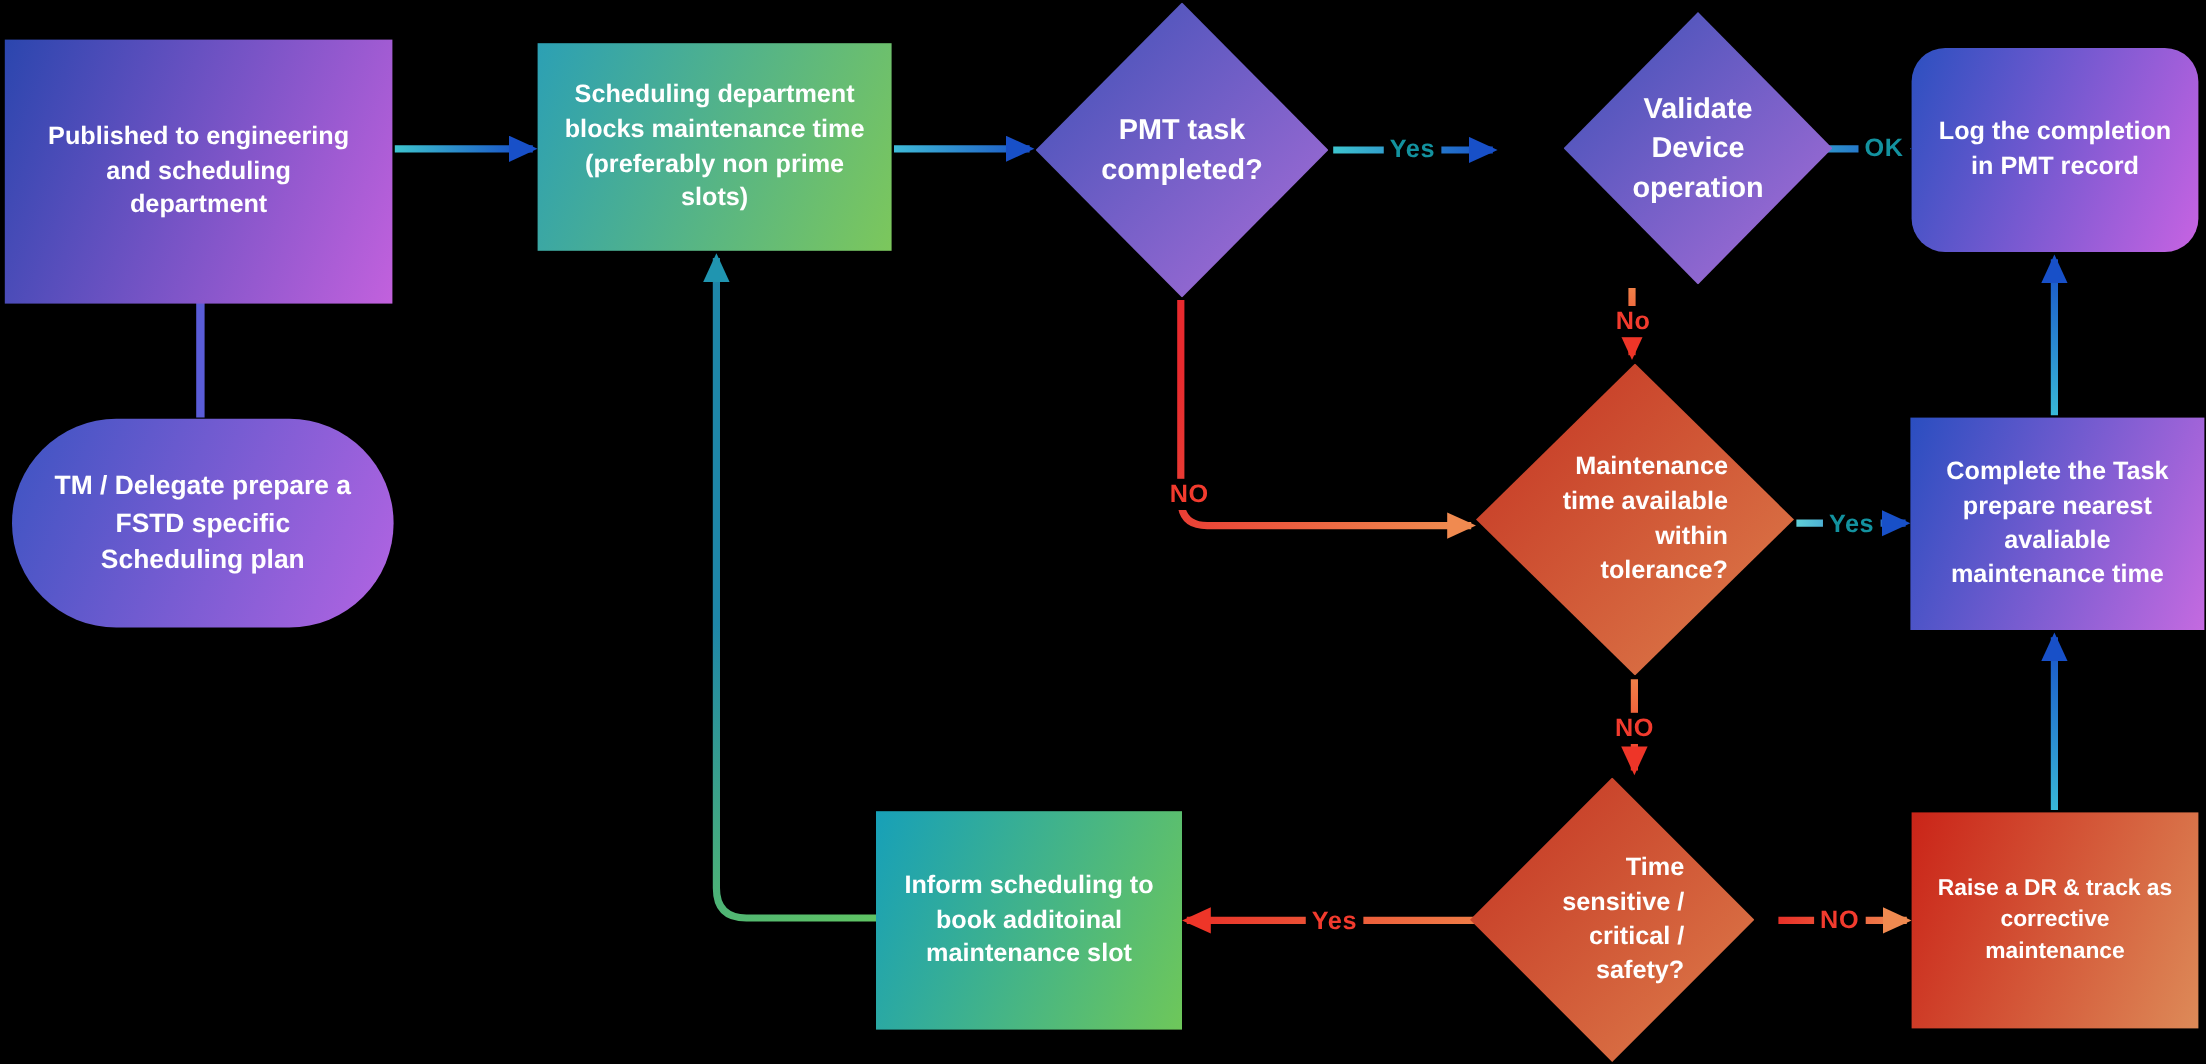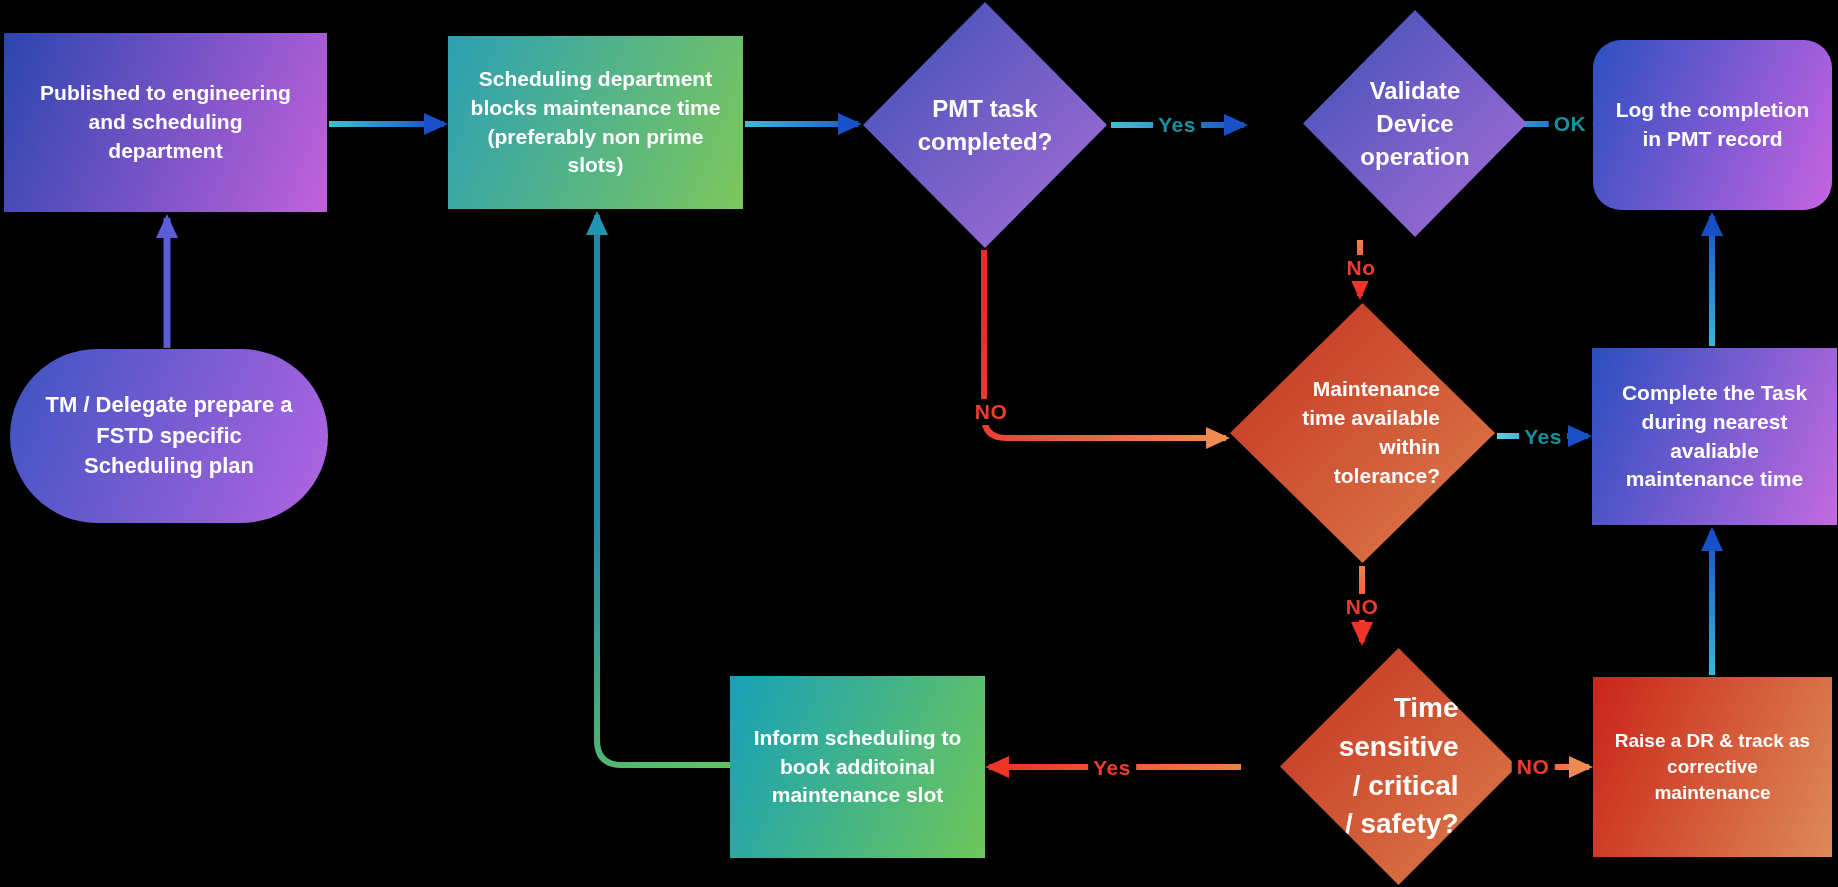--- a/index.html
+++ b/index.html
@@ -111,21 +111,21 @@
     <path d="M 984 250 L 984 416 Q 984 438 1006 438 L 1226 438" stroke="url(#gG)" stroke-width="6" fill="none" marker-end="url(#mOrange)"></path>
     <path d="M 1497 436 L 1588 436" stroke="url(#gH)" stroke-width="6" fill="none" marker-end="url(#mBlue)"></path>
     <path d="M 1362 566 L 1362 642" stroke="url(#gI)" stroke-width="6" fill="none" marker-end="url(#mRed)"></path>
     <path d="M 1482 767 L 1589 767" stroke="url(#gJ)" stroke-width="6" fill="none" marker-end="url(#mOrange)"></path>
     <path d="M 1241 767 L 989 767" stroke="url(#gK)" stroke-width="6" fill="none" marker-end="url(#mRed)"></path>
     <path d="M 1712 675 L 1712 531" stroke="url(#gL)" stroke-width="6" fill="none" marker-end="url(#mBlue)"></path>
     <path d="M 1712 346 L 1712 216" stroke="url(#gM)" stroke-width="6" fill="none" marker-end="url(#mBlue)"></path>
     <path d="M 730 765 L 622 765 Q 597 765 597 740 L 597 215" stroke="url(#gN)" stroke-width="6" fill="none" marker-end="url(#mTeal)"></path>
   </svg>
 
-  <div class="node g-published" style="left:4px;top:33px;width:323px;height:179px;font-size:21px;">
+  <div class="node g-published" style="left:4px;top:33px;width:323px;height:220px;font-size:21px;">
     <span class="txt" style="width:265px;">Published to engineering and scheduling department</span>
   </div>
 
   <div class="node g-pill" style="left:10px;top:349px;width:318px;height:174px;border-radius:87px;font-size:22px;">
     <span class="txt" style="width:255px;">TM / Delegate prepare a FSTD specific Scheduling plan</span>
   </div>
 
   <div class="node g-sched" style="left:448px;top:36px;width:295px;height:173px;font-size:21px;">
     <span class="txt" style="width:258px;">Scheduling department blocks maintenance time (preferably non prime slots)</span>
   </div>
@@ -140,24 +140,24 @@
 
   <div class="node g-log" style="left:1593px;top:40px;width:239px;height:170px;border-radius:28px;font-size:21px;">
     <span class="txt" style="width:215px;">Log the  completion in PMT record</span>
   </div>
 
   <div class="node diamond g-dia-red" style="left:1230px;top:303px;width:265px;height:260px;font-size:21px;">
     <span class="txt" style="width:155px;">Maintenance time available within tolerance?</span>
   </div>
 
   <div class="node g-complete" style="left:1592px;top:348px;width:245px;height:177px;font-size:21px;">
-    <span class="txt" style="width:205px;">Complete the Task during nearest avaliable maintenance time</span>
+    <span class="txt" style="width:205px;">Complete the Task prepare nearest avaliable maintenance time</span>
   </div>
 
-  <div class="node diamond g-dia-red" style="left:1280px;top:648px;width:237px;height:237px;font-size:28px;">
+  <div class="node diamond g-dia-red" style="left:1225px;top:648px;width:237px;height:237px;font-size:21px;">
     <span class="txt" style="width:120px;">Time sensitive / critical / safety?</span>
   </div>
 
   <div class="node g-raise" style="left:1593px;top:677px;width:239px;height:180px;font-size:19px;">
     <span class="txt" style="width:210px;">Raise a DR &amp; track as corrective maintenance</span>
   </div>
 
   <div class="node g-inform" style="left:730px;top:676px;width:255px;height:182px;font-size:21px;">
     <span class="txt" style="width:228px;">Inform scheduling to book additoinal maintenance slot</span>
   </div>

